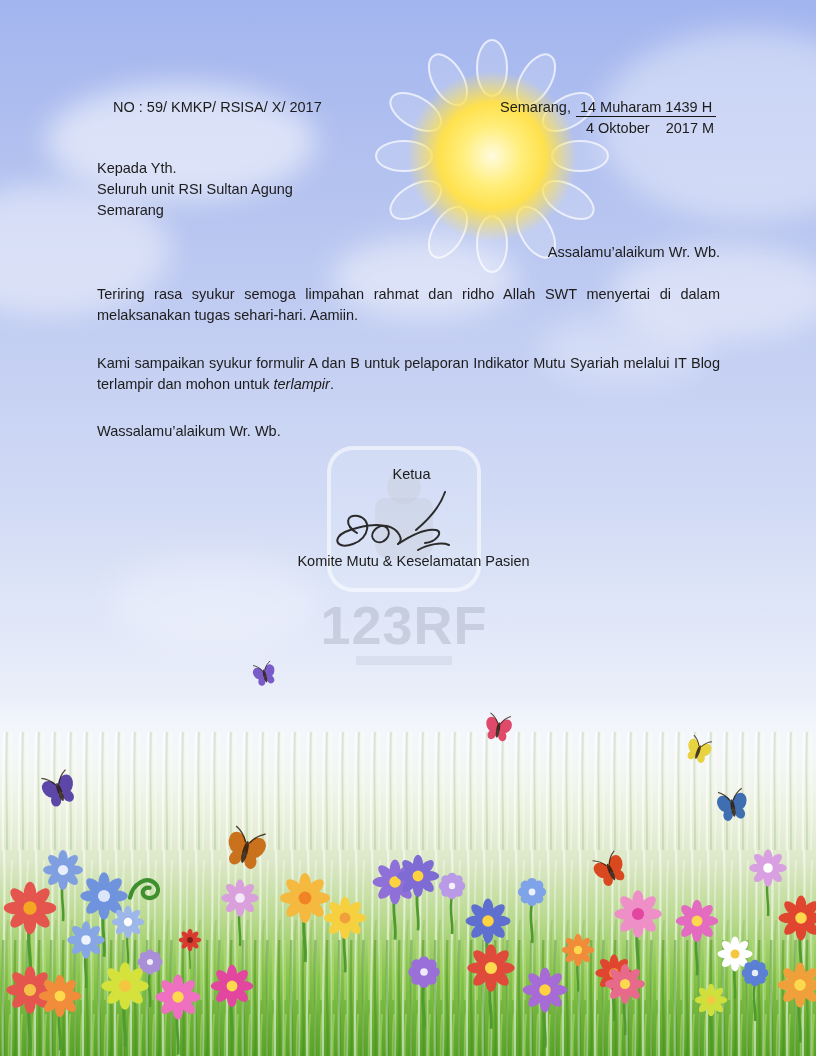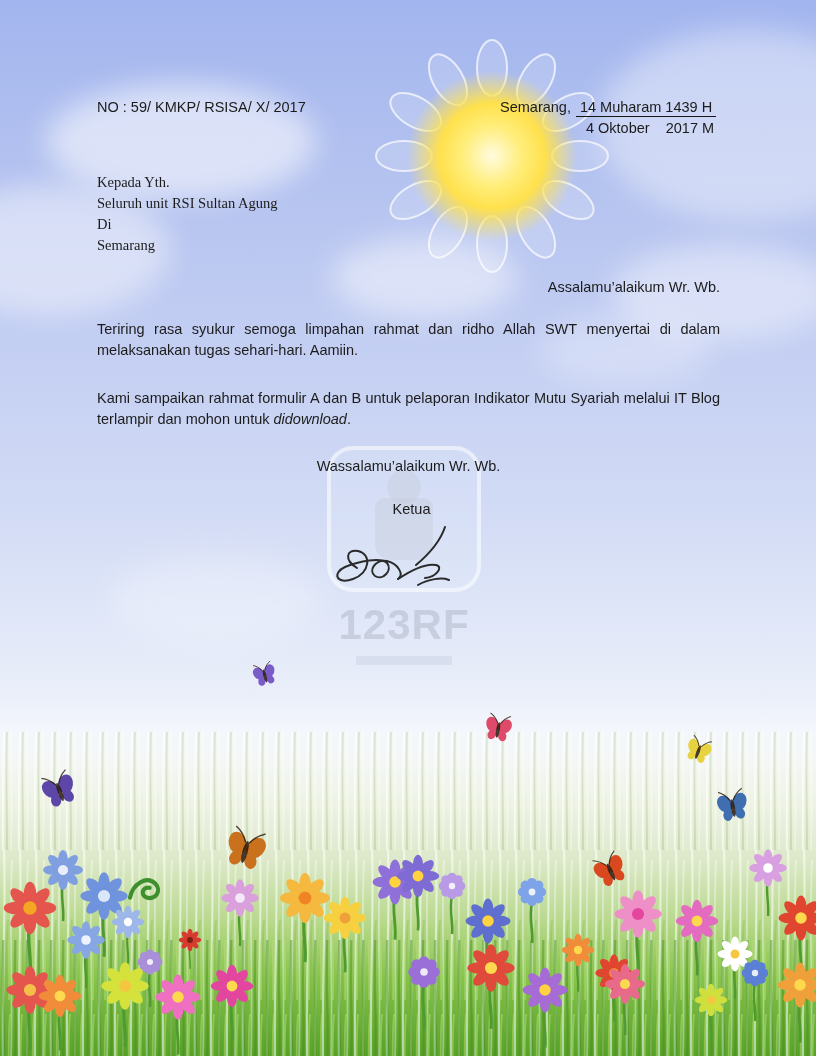--- a/index.html
+++ b/index.html
@@ -22,38 +22,38 @@
   
   .sun{position:absolute;left:372px;top:38px;}
   
   .watermark{position:absolute;left:312px;top:446px;width:184px;text-align:center;}
   .wm-lock{width:146px;height:138px;margin:0 auto;border:4px solid rgba(255,255,255,.55);
     border-radius:26px;background:rgba(232,238,248,.20);position:relative;}
   .wm-lock::before{content:"";position:absolute;left:50%;top:20px;transform:translateX(-50%);
     width:34px;height:34px;border-radius:50%;background:rgba(196,203,215,.38);}
   .wm-lock::after{content:"";position:absolute;left:50%;top:48px;transform:translateX(-50%);
     width:58px;height:62px;border-radius:10px 10px 16px 16px;background:rgba(196,203,215,.38);}
-  .wm-text{font-size:42px;font-weight:bold;letter-spacing:1px;line-height:58px;
+  .wm-text{font-size:54px;font-weight:bold;letter-spacing:1px;line-height:58px;
     color:rgba(168,176,190,.45);margin-top:4px;}
   .wm-sub{width:96px;height:9px;margin:2px auto 0;background:rgba(188,196,210,.32);}
   
   .letter{position:absolute;left:97px;top:90px;width:623px;font-size:14.5px;line-height:21px;z-index:5;}
   .hdr{position:relative;height:42px;margin-top:7px;}
-  .no-line{position:absolute;left:0;top:0;}
+  .no-line{position:absolute;left:16px;top:0;}
   .date-block{position:absolute;left:403px;top:0;}
   .dl1 .place{margin-right:5px;}
   .dl1 .u{border-bottom:1.4px solid #161616;padding:0 4px 1px 4px;}
   .dl2{margin-left:70px;width:160px;text-align:center;white-space:pre;}
-  .recipient{margin-top:33px;font-family:Liberation Serif, serif;}
+  .recipient{margin-top:19px;}
   .salutation{margin-top:21px;text-align:right;}
   .para{text-align:justify;}
   .p1{margin-top:21px;}
   .p2{margin-top:27px;}
   .p3{margin-top:24px;}
-  .closing{margin-top:26px;text-align:center;}
+  .closing{margin-top:26px;}
   .it{font-style:italic;}
   .sig{margin-top:22px;text-align:center;}
   .sig-title{margin-left:6px;}
   .sig-scribble{display:block;margin:2px auto -4px;}
   .sig-name{display:inline-block;border-bottom:1.4px solid #161616;padding:0 12px 2px;margin-left:10px;}
   .sig-org{margin-left:10px;}
   
   .meadow{position:absolute;left:0;top:640px;z-index:3;}
 </style>
 </head>
@@ -224,39 +224,39 @@
         <div class="dl1">
           <span class="place">Semarang,</span><span class="u">14 Muharam 1439 H</span>
         </div>
         <div class="dl2">4 Oktober    2017 M</div>
       </div>
     </div>
 
     <div class="recipient">
       <div>Kepada Yth.</div>
       <div>Seluruh unit RSI Sultan Agung</div>
-      <div>Di</div>
       <div>Semarang</div>
     </div>
 
     <div class="salutation">Assalamu’alaikum Wr. Wb.</div>
 
     <div class="para p1">Teriring rasa syukur semoga limpahan rahmat dan ridho Allah SWT menyertai di dalam melaksanakan tugas sehari-hari. Aamiin.</div>
 
-    <div class="para p2"><span>Kami sampaikan rahmat formulir A dan B untuk pelaporan Indikator Mutu Syariah melalui IT Blog terlampir dan mohon untuk </span><span class="it">didownload</span><span>.</span></div>
+    <div class="para p2"><span>Kami sampaikan syukur formulir A dan B untuk pelaporan Indikator Mutu Syariah melalui IT Blog terlampir dan mohon untuk </span><span class="it">terlampir</span><span>.</span></div>
 
 
     <div class="closing">Wassalamu’alaikum Wr. Wb.</div>
 
     <div class="sig">
       <div class="sig-title">Ketua</div>
       <svg class="sig-scribble" width="170" height="68" viewBox="0 0 170 68">
         <g fill="none" stroke="#2b2b2b" stroke-width="2" stroke-linecap="round">
           <path d="M121,5 C116,20 104,33 92,43"></path>
           <path d="M33,46 C20,38 22,27 34,29 C48,32 46,51 29,57 C12,63 8,51 21,45 C35,39 57,35 63,41 C69,48 59,59 51,54 C44,49 51,37 63,39 C75,42 80,53 74,57"></path>
           <path d="M74,57 C86,49 102,41 112,43 C120,45 112,55 101,56"></path>
           <path d="M94,63 C104,57 118,55 125,58"></path>
         </g>
       </svg>
+      <div class="sig-org">Komite Mutu &amp; Keselamatan Pasien</div>
     </div>
 
   </div>
 </div>
 
 </body></html>

